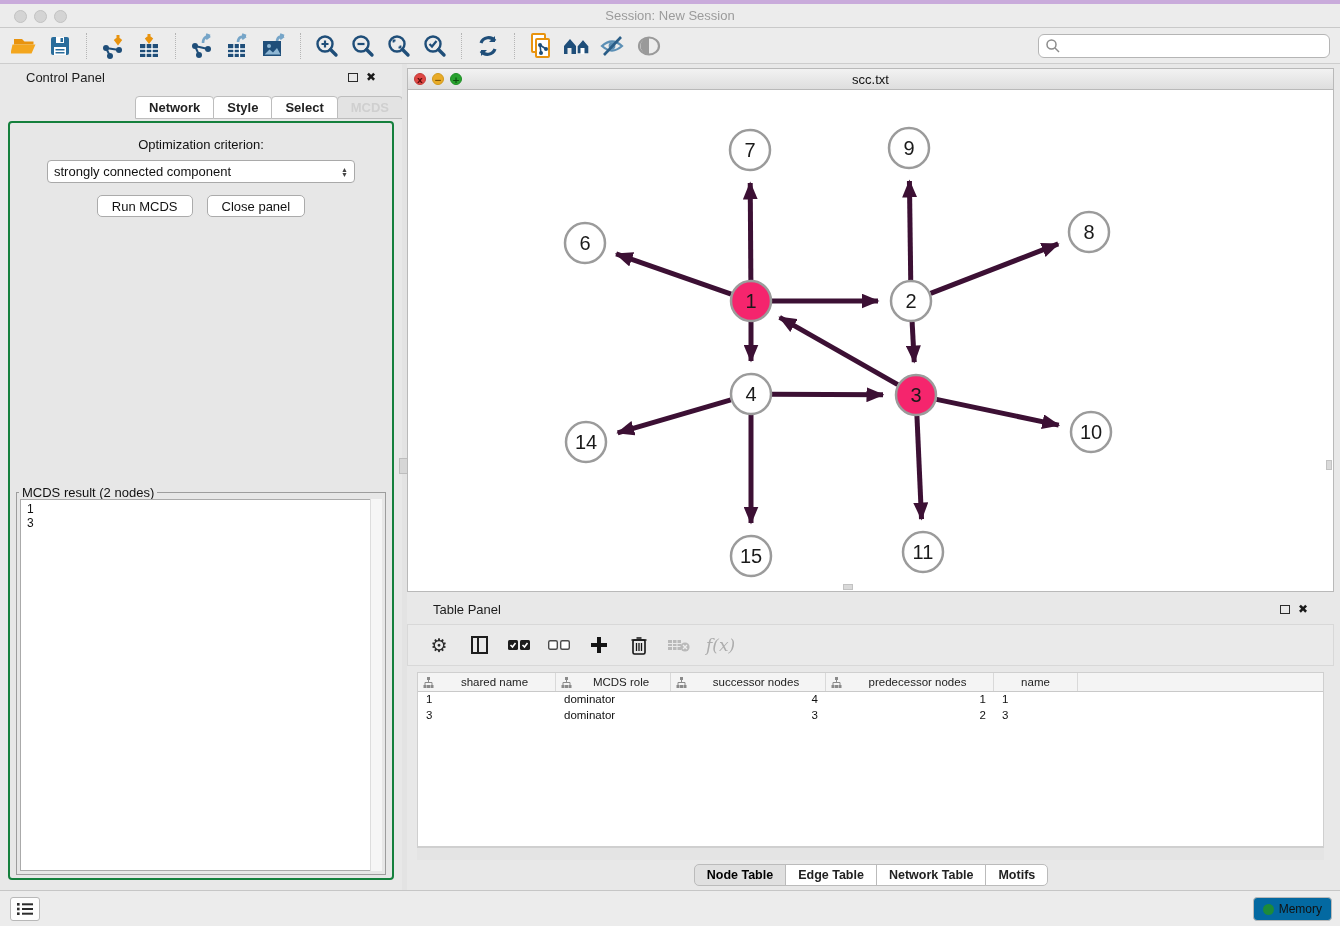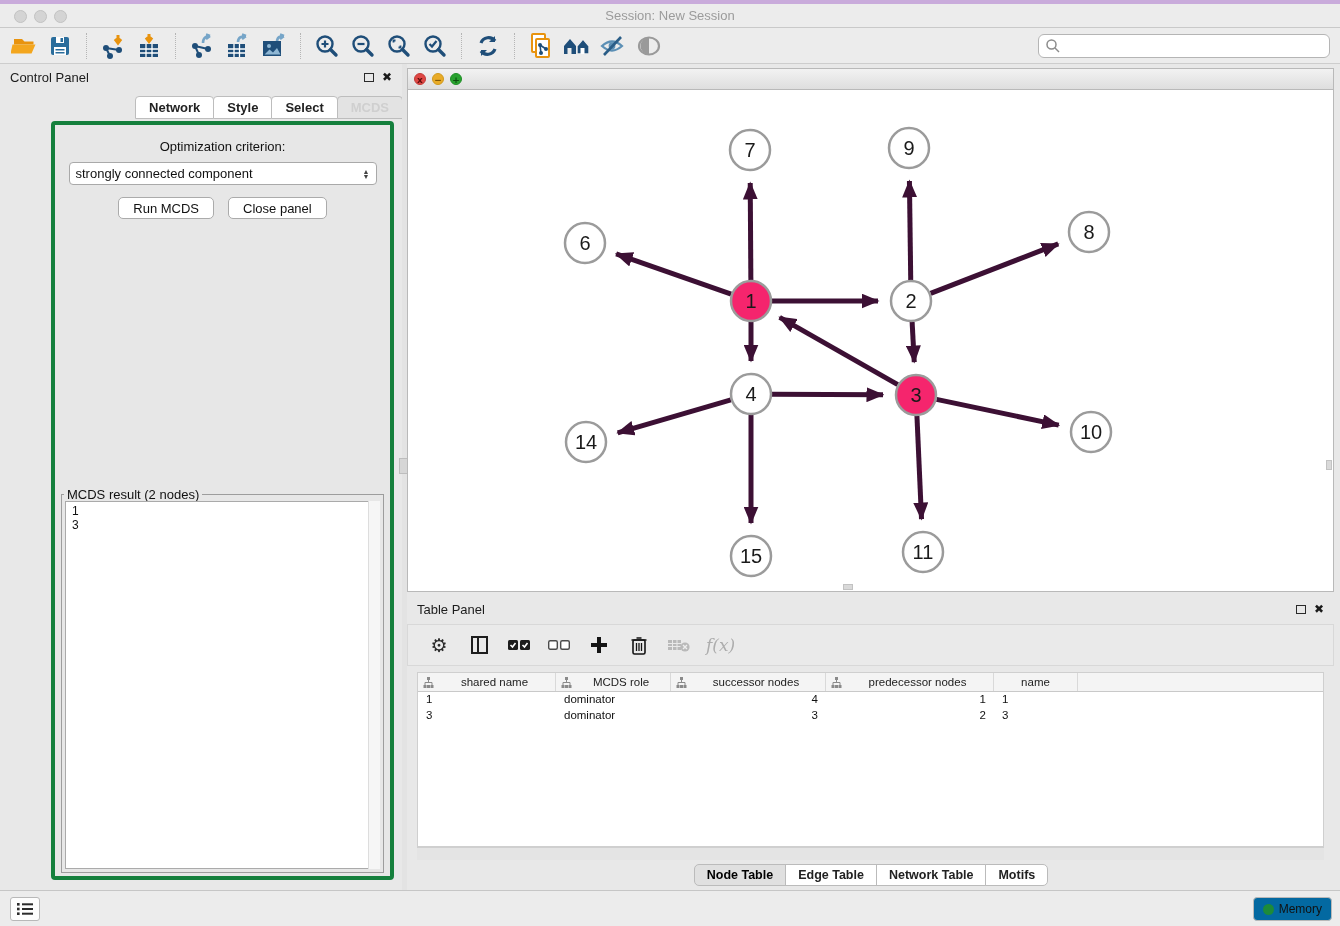--- a/index.html
+++ b/index.html
@@ -16,33 +16,33 @@
   
   #toolbar { left:0; top:28px; width:1340px; height:36px; background:#ececec;
     border-bottom:1px solid #cdcdcd; display:flex; align-items:center; padding-left:6px; }
   .tbtn { width:36px; height:32px; display:flex; align-items:center; justify-content:center; flex:0 0 auto; }
   .tsep { width:1px; height:26px; border-left:1px dotted #b5b5b5; margin:0 8px; flex:0 0 auto; }
   #search-wrap { position:absolute; right:10px; top:6px; width:292px; height:24px;
     background:#fff; border:1px solid #b5b5b5; border-radius:6px; display:flex; align-items:center; padding-left:6px; }
   #search-wrap input { border:none; outline:none; flex:1; font-size:12px; background:transparent; }
   .glyph { font-family:"DejaVu Sans", sans-serif; }
   
-  .panel-header { height:26px; display:flex; align-items:center; padding:0 10px; }
+  .panel-header { height:26px; display:flex; align-items:center; padding:0 26px; }
   .panel-title { font-size:13px; color:#1c1c1c; }
   .hdr-icons { margin-left:auto; display:flex; align-items:center; gap:8px; }
   .float-ico { width:10px; height:9px; border:1.5px solid #2a2a2a; display:inline-block; }
   .close-ico { font-size:12px; font-weight:bold; color:#1a1a1a; line-height:10px; font-family:"DejaVu Sans", sans-serif; }
   
   #control-panel { left:0; top:64px; width:402px; height:826px; background:#e8e8e8; }
   #cp-tabs { display:flex; justify-content:flex-end; margin-top:6px; }
   .cp-tab { border:1px solid #bdbdbd; background:#fff; font-size:13px; font-weight:bold;
     color:#222; padding:3px 13px; border-radius:4px 4px 0 0; margin-right:-1px; }
   .cp-tab.active { background:#e3e3e3; color:#cfcfcf; }
   #cp-content { position:absolute; left:8px; right:8px; top:57px; bottom:10px;
-    background:#e7e7e7; border:4px solid #15803d; border-radius:4px;margin-left:43px; }
+    background:#e7e7e7; border:2px solid #15803d; border-radius:4px; }
   #opt-label { text-align:center; margin-top:14px; font-size:13px; color:#111; }
   #opt-select { margin:8px auto 0; width:308px; height:23px; background:#fff;
     border:1px solid #a9a9a9; border-radius:4px; display:flex; align-items:center;
     font-size:13px; padding:0 6px; color:#111; }
   #opt-select .stepper { margin-left:auto; display:flex; flex-direction:column; line-height:5px;
     font-size:7px; color:#444; }
   #cp-buttons { display:flex; justify-content:center; gap:14px; margin-top:12px; }
   .cp-btn { background:#fff; border:1px solid #ababab; border-radius:5px; height:22px;
     padding:0 14px; font-size:13px; color:#111; display:flex; align-items:center; }
   #mcds-result { position:absolute; left:6px; right:6px; top:369px; bottom:3px;
@@ -285,20 +285,21 @@
       <div id="mcds-scroll"></div>
     </div>
   </div>
 </div>
 
 <div id="v-splitter" class="abs"></div>
 <div id="v-handle" class="abs"></div>
 
 <div id="network-window" class="abs">
   <div id="net-titlebar">
+    <span id="net-title">scc.txt</span>
     <span class="mac-dot" id="mac-close">x</span>
     <span class="mac-dot" id="mac-min">−</span>
     <span class="mac-dot" id="mac-zoom">+</span>
   </div>
   <div id="net-canvas">
     <svg id="graph-svg" width="925" height="501" viewBox="0 0 925 501">
         <defs>
           <marker id="arrow" viewBox="0 0 12 10" refX="11" refY="5" markerWidth="18" markerHeight="15" orient="auto" markerUnits="userSpaceOnUse">
             <path d="M0,0 L12,5 L0,10 Z" fill="#3c1034"></path>
           </marker>

